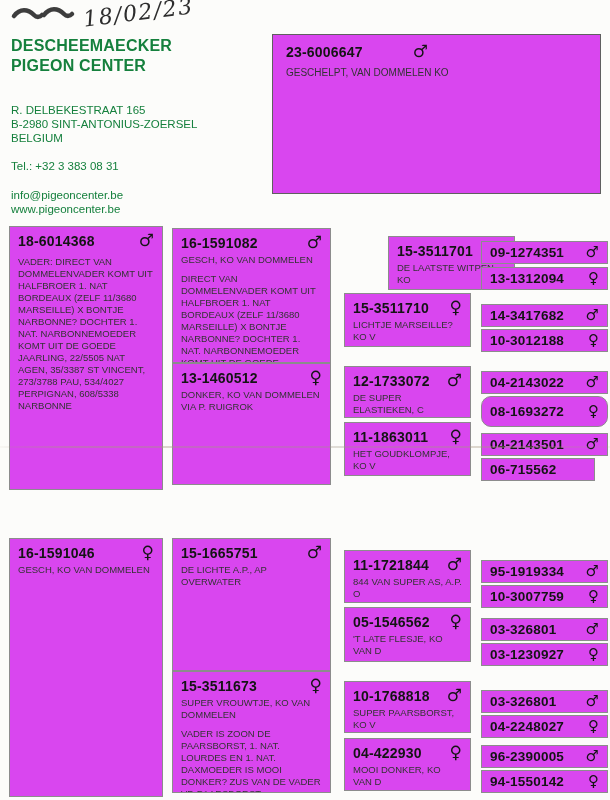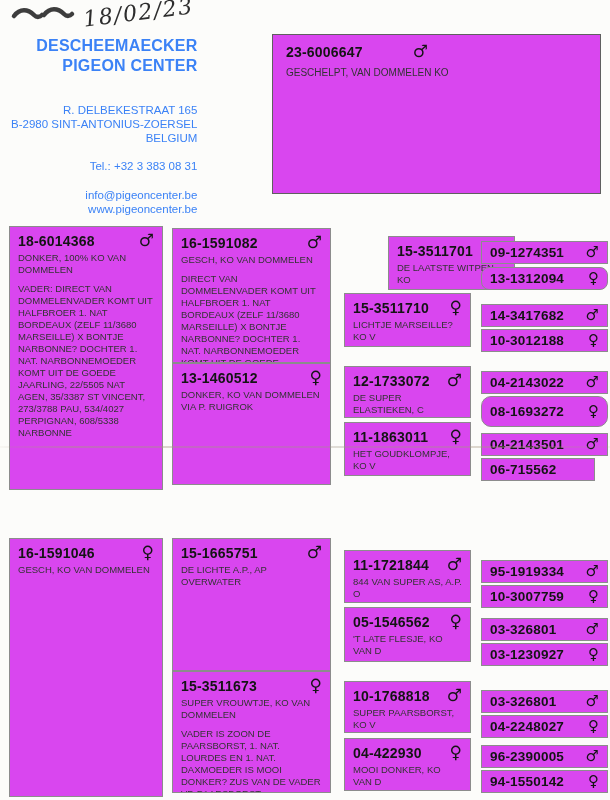--- a/index.html
+++ b/index.html
@@ -2,21 +2,21 @@
 <html><head>
 <meta charset="utf-8">
 <style>
   html,body { margin:0; padding:0; background:#e9e9e9; }
   .page {
     position:relative; width:610px; height:800px; margin:0 auto;
     background:#fcfcfa; overflow:hidden;
     font-family:"Liberation Sans", sans-serif; color:#222;
   }
   
-  .letterhead { position:absolute; left:11px; top:36px; color:#3b82f6;text-align:right; }
+  .letterhead { position:absolute; left:11px; top:36px; color:#15803d; }
   .org-name { font-size:16px; font-weight:bold; line-height:20px; letter-spacing:0.2px; }
   .lh-address { margin-top:27px; font-size:11.5px; line-height:14px; }
   .lh-phone   { margin-top:15px; font-size:11.5px; }
   .lh-contact { margin-top:16px; font-size:11.5px; line-height:14px; }
 
   
   .box {
     position:absolute; background:#d946ef; border:1px solid #8c8c8c;
     box-sizing:border-box; overflow:hidden;
   }
@@ -85,21 +85,20 @@
       <span class="sex">♂</span>
     </div>
     <div class="desc">GESCHELPT, VAN DOMMELEN KO</div>
   </div>
 
   <div class="box pbox" style="left:9px; top:226px; width:154px; height:264px;">
     <div class="head spread">
       <span class="ring">18-6014368</span>
       <span class="sex">♂</span>
     </div>
-    <div class="desc">DONKER, 100% KO VAN DOMMELEN</div>
     <div class="note">VADER: DIRECT VAN DOMMELENVADER KOMT UIT HALFBROER 1. NAT BORDEAUX (ZELF 11/3680 MARSEILLE) X BONTJE NARBONNE? DOCHTER 1. NAT. NARBONNEMOEDER KOMT UIT DE GOEDE JAARLING, 22/5505 NAT AGEN, 35/3387 ST VINCENT, 273/3788 PAU, 534/4027 PERPIGNAN, 608/5338 NARBONNE</div>
   </div>
 
   <div class="box pbox" style="left:9px; top:538px; width:154px; height:259px;">
     <div class="head spread">
       <span class="ring">16-1591046</span>
       <span class="sex">♀</span>
     </div>
     <div class="desc">GESCH, KO VAN DOMMELEN</div>
   </div>
@@ -199,21 +198,21 @@
       <span class="ring">04-422930</span>
       <span class="sex">♀</span>
     </div>
     <div class="desc">MOOI DONKER, KO VAN D</div>
   </div>
 
   <div class="box rrow" style="left:481px; top:241px; width:127px; height:23px;">
     <span class="ring">09-1274351</span>
     <span class="sex">♂</span>
   </div>
-  <div class="box rrow" style="left:481px; top:267px; width:127px; height:23px;border-radius:8px;">
+  <div class="box rrow" style="left:481px; top:267px; width:127px; height:23px;">
     <span class="ring">13-1312094</span>
     <span class="sex">♀</span>
   </div>
   <div class="box rrow" style="left:481px; top:304px; width:127px; height:23px;">
     <span class="ring">14-3417682</span>
     <span class="sex">♂</span>
   </div>
   <div class="box rrow" style="left:481px; top:329px; width:127px; height:23px;">
     <span class="ring">10-3012188</span>
     <span class="sex">♀</span>

